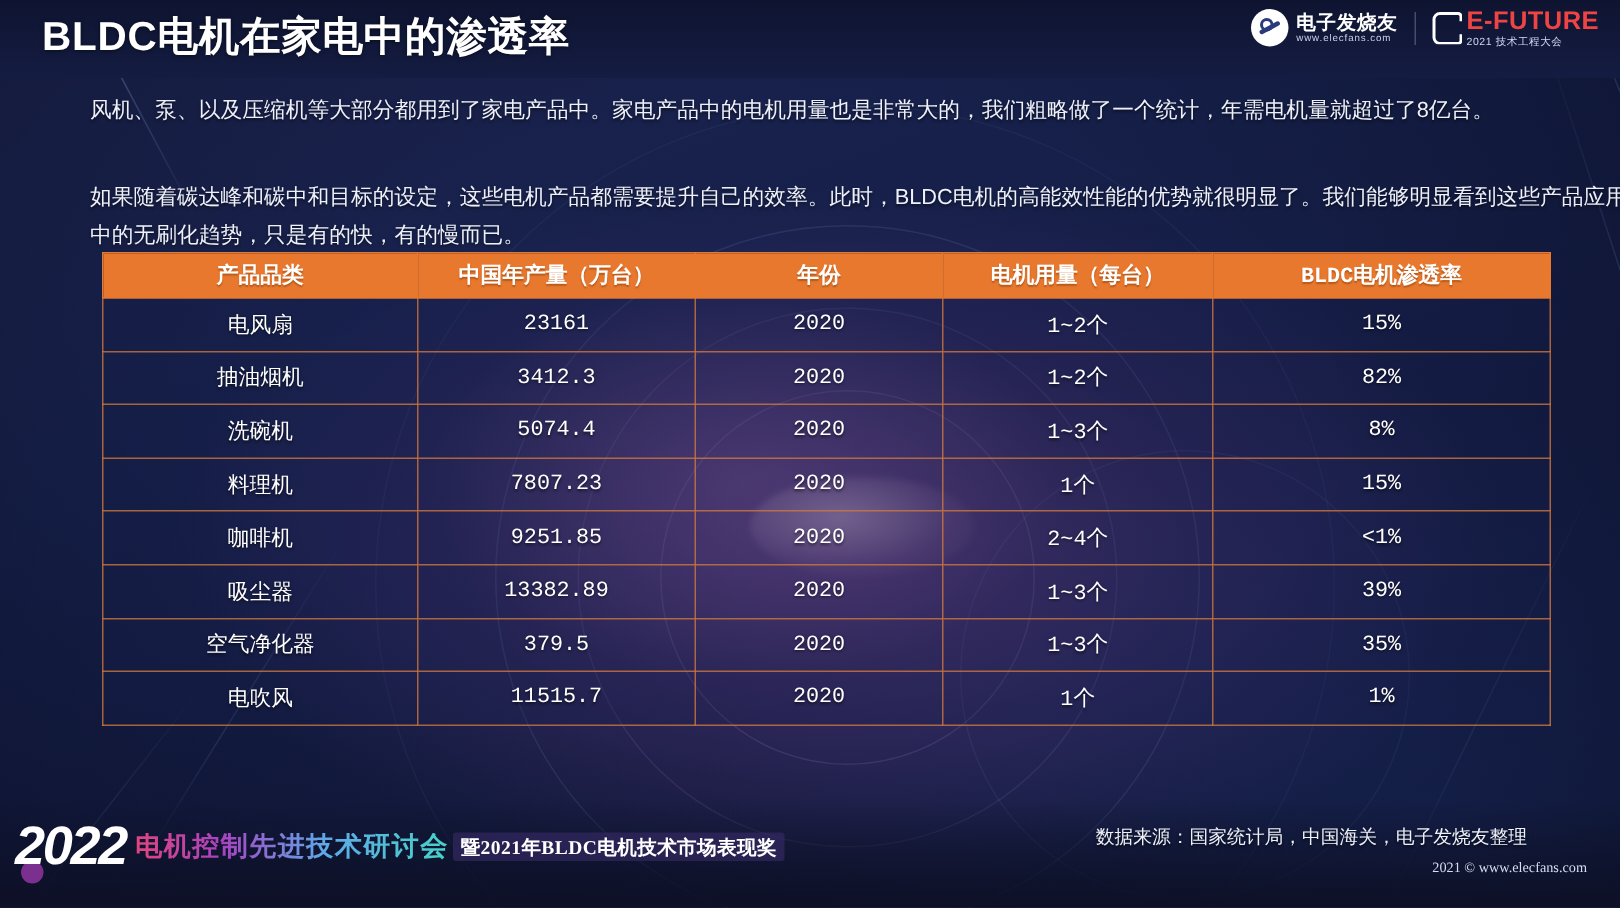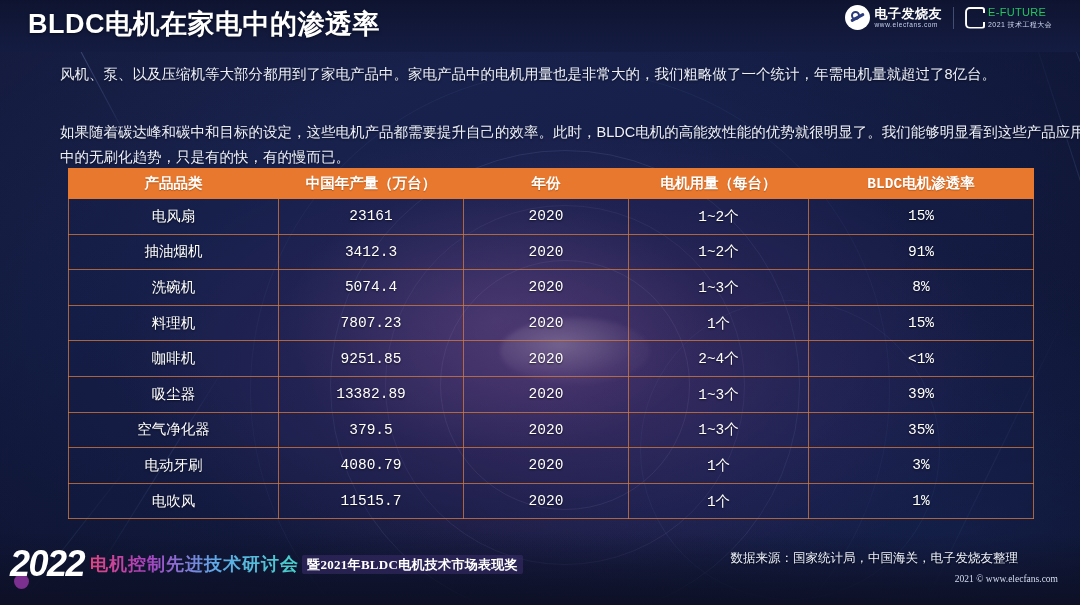--- a/index.html
+++ b/index.html
@@ -54,34 +54,34 @@
     filter:blur(2px);
   }
 
   
   #page-title{
     position:absolute; left:28px; top:6px;
     font-size:27px; font-weight:bold; color:#ffffff;
     letter-spacing:.5px; white-space:nowrap;
     text-shadow:0 1px 3px rgba(0,0,0,.5);
   }
-  #logo-bar{ position:absolute; right:28px; top:5px; display:flex; align-items:center; gap:11px; }
+  #logo-bar{ position:absolute; right:14px; top:5px; display:flex; align-items:center; gap:11px; }
   .logo-ef{ display:flex; align-items:center; gap:5px; }
   .ef-mark{ width:25px; height:25px; border-radius:50%; background:#ffffff; position:relative; flex:none; }
   .ef-mark:before{ content:""; position:absolute; left:5px; top:11px; width:15px; height:3px; background:#2b3a7a; border-radius:2px; transform:rotate(-28deg); }
   .ef-mark:after{ content:""; position:absolute; left:6px; top:6px; width:5px; height:5px; border-radius:50%; border:2px solid #2b3a7a; }
   .ef-txt{ line-height:1; }
   .ef-cn{ font-size:13px; font-weight:bold; color:#fff; letter-spacing:.5px; }
   .ef-url{ font-size:6.5px; color:#c7d2ef; letter-spacing:.6px; margin-top:2px; }
   .logo-sep{ width:1px; height:22px; background:rgba(160,180,225,.35); }
   .logo-fut{ display:flex; align-items:center; gap:3px; }
   .fut-mark{ width:20px; height:22px; position:relative; flex:none; }
   .fut-mark:before{ content:""; position:absolute; inset:0; border:2px solid #fff; border-radius:5px 3px 3px 5px; clip-path:polygon(0 0,100% 0,100% 30%,45% 30%,45% 70%,100% 70%,100% 100%,0 100%); }
   .fut-txt{ line-height:1; }
-  .fut-a{ font-size:11px; font-weight:normal; color:#22c55e; letter-spacing:.3px; }
+  .fut-a{ font-size:17px; font-weight:bold; color:#ef4444; letter-spacing:.3px; }
   .fut-b{ font-size:7px; color:#cfd9f2; margin-top:3px; letter-spacing:.4px; }
 
   
   .para{
     position:absolute; left:28px; width:1026px;
     font-size:14.5px; line-height:25px; color:#eef1fb;
     text-shadow:0 1px 2px rgba(0,0,0,.55);
     margin-left:32px;
   }
   #para-1{ top:62px; }
@@ -215,21 +215,21 @@
         <td>23161</td>
         <td>2020</td>
         <td>1~2个</td>
         <td>15%</td>
       </tr>
       <tr>
         <td>抽油烟机</td>
         <td>3412.3</td>
         <td>2020</td>
         <td>1~2个</td>
-        <td>91%</td>
+        <td>82%</td>
       </tr>
       <tr>
         <td>洗碗机</td>
         <td>5074.4</td>
         <td>2020</td>
         <td>1~3个</td>
         <td>8%</td>
       </tr>
       <tr>
         <td>料理机</td>
@@ -251,27 +251,20 @@
         <td>2020</td>
         <td>1~3个</td>
         <td>39%</td>
       </tr>
       <tr>
         <td>空气净化器</td>
         <td>379.5</td>
         <td>2020</td>
         <td>1~3个</td>
         <td>35%</td>
-      </tr>
-      <tr>
-        <td>电动牙刷</td>
-        <td>4080.79</td>
-        <td>2020</td>
-        <td>1个</td>
-        <td>3%</td>
       </tr>
       <tr>
         <td>电吹风</td>
         <td>11515.7</td>
         <td>2020</td>
         <td>1个</td>
         <td>1%</td>
       </tr>
     </tbody>
 </table>

